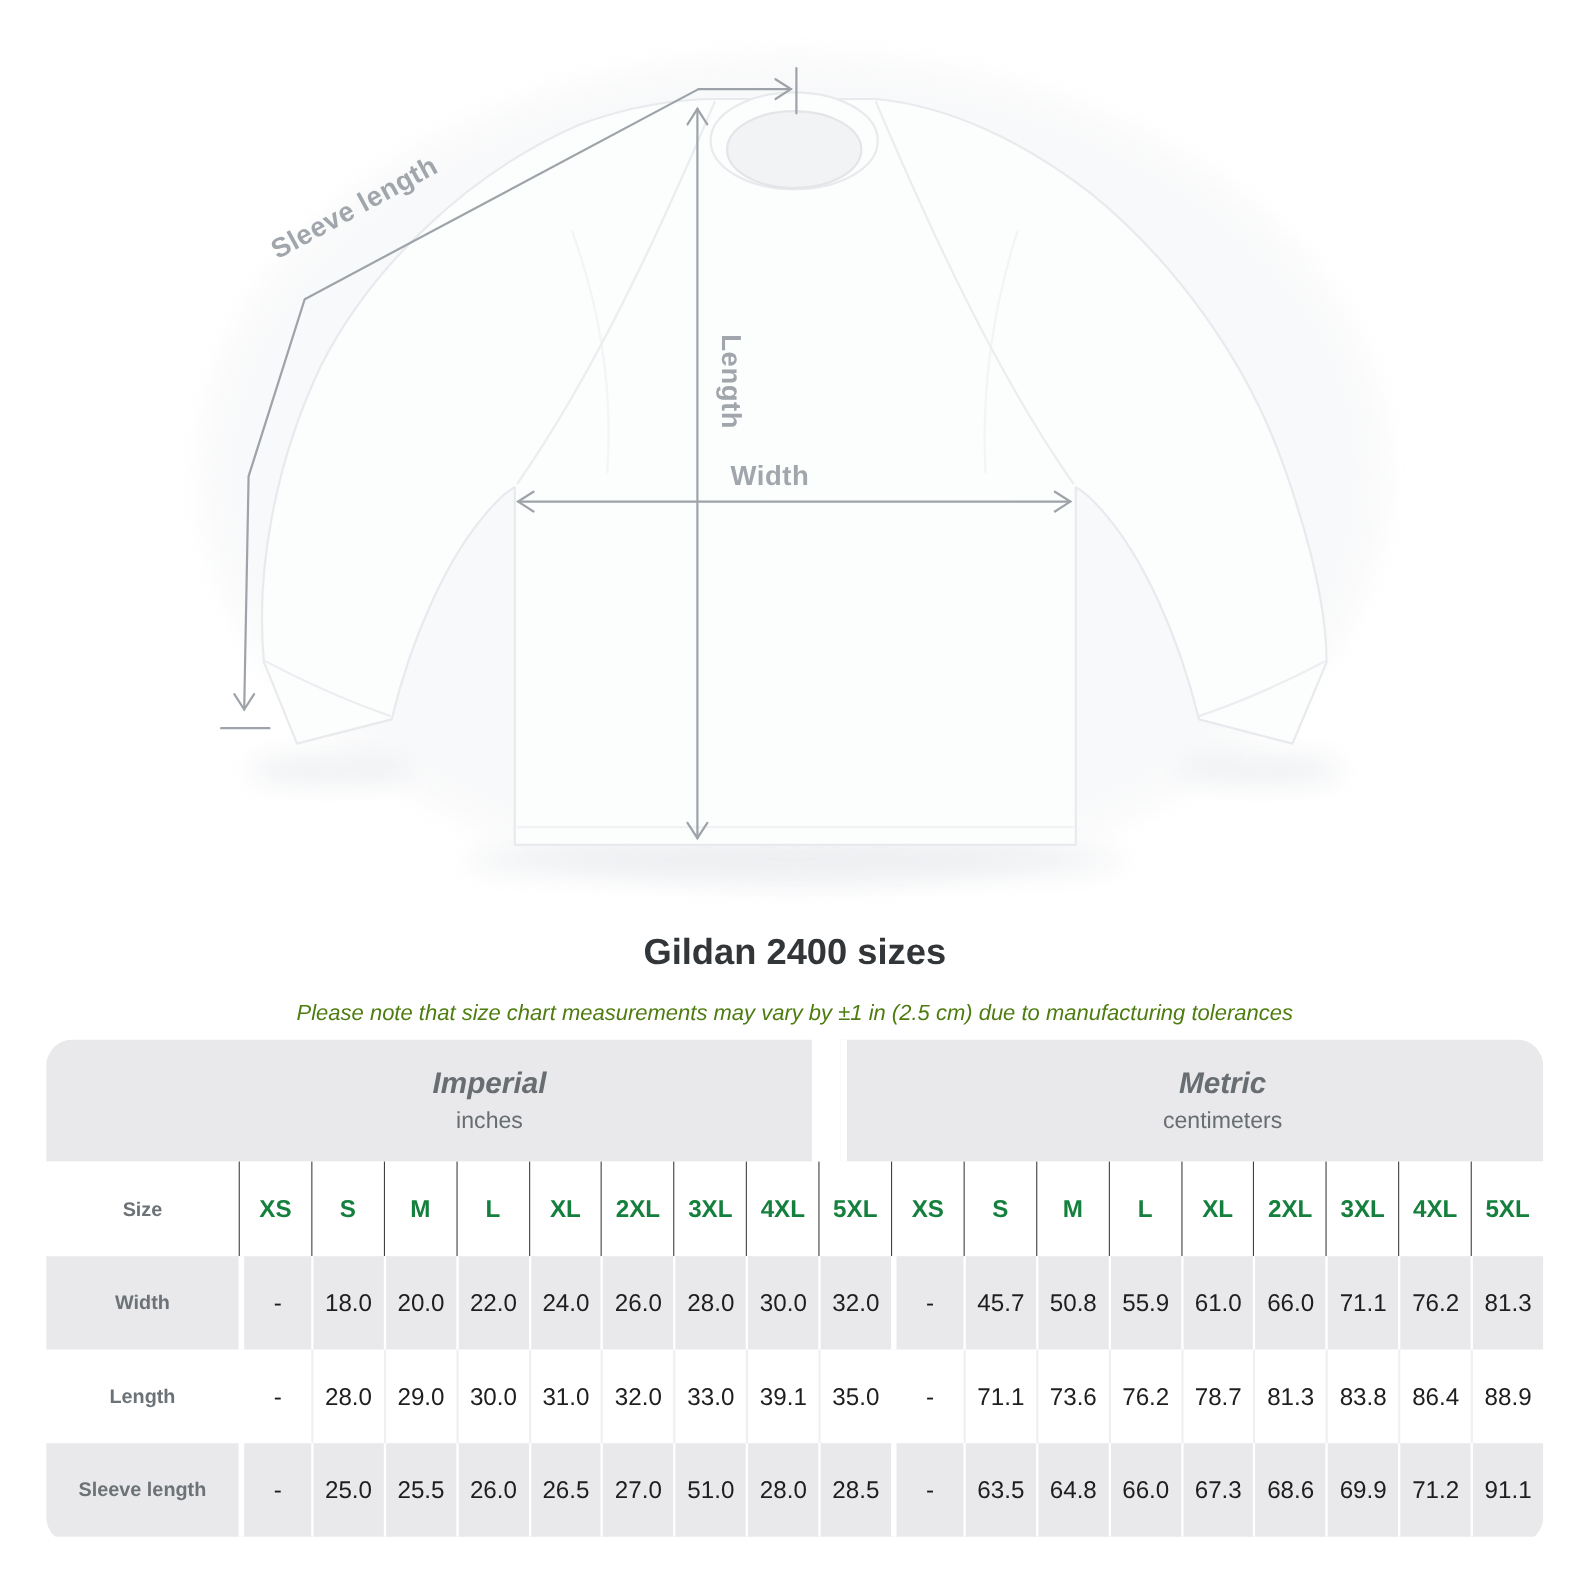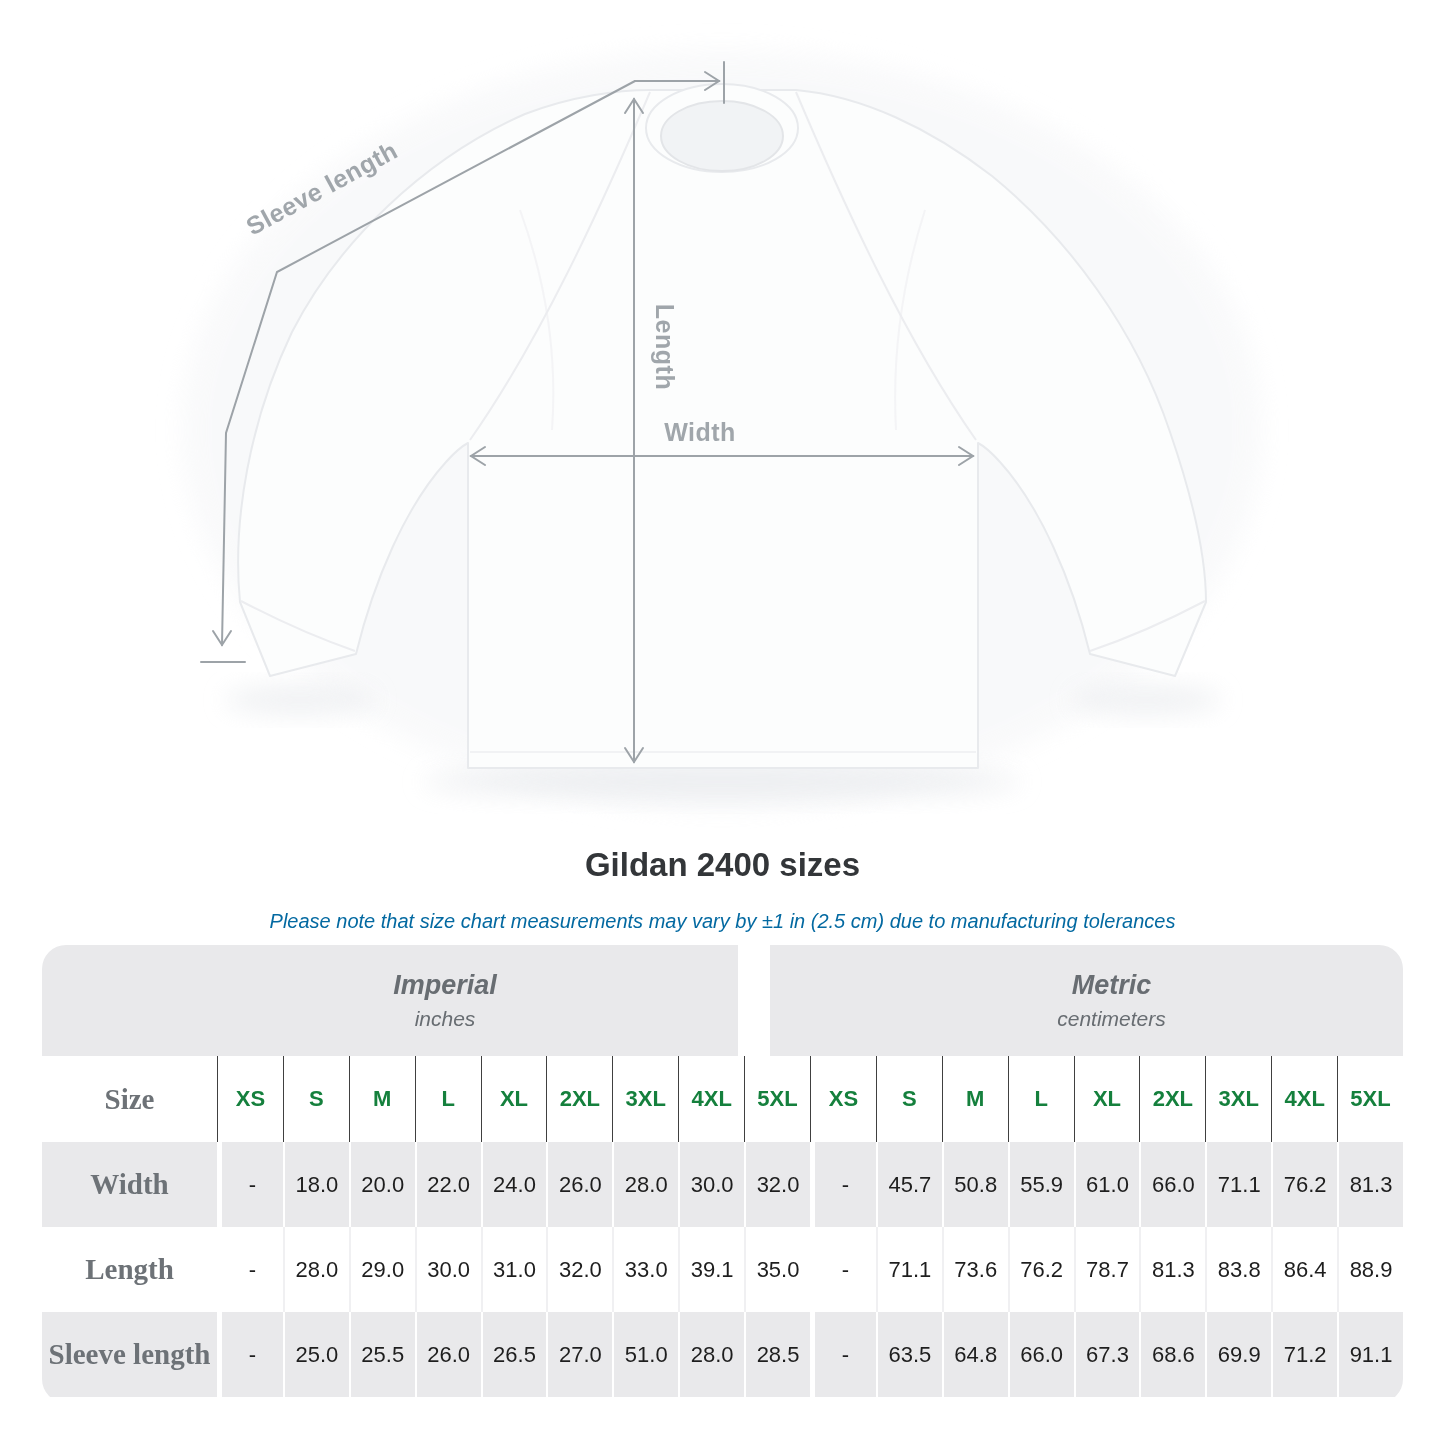--- a/index.html
+++ b/index.html
@@ -7,44 +7,44 @@
     position:relative;width:1445px;height:1445px;background:#ffffff;
     font-family:"Liberation Sans", sans-serif;overflow:hidden;
   }
   
   .diagram-area{position:absolute;left:0;top:0;width:1445px;height:830px;}
   .diagram-area svg{display:block;}
   .ann-text{font-family:"Liberation Sans",sans-serif;font-weight:bold;font-size:25px;fill:#a0a6ab;letter-spacing:.5px;}
   
   .title-block{position:absolute;left:0;top:846px;width:1445px;text-align:center;}
   .chart-title{font-size:33px;font-weight:bold;color:#333639;margin:0 0 26px 0;}
-  .chart-subtitle{font-size:20px;font-style:italic;color:#0369a1;margin:12px;}
+  .chart-subtitle{font-size:20px;font-style:italic;color:#4d7c0f;margin:12px;}
   
   .size-panel{
     position:absolute;left:42px;top:945px;width:1361px;height:458px;
     border-radius:24px;overflow:hidden;background:#ffffff;
   }
   .band{display:flex;height:111px;}
   .band-half{background:#e9e9eb;display:flex;flex-direction:column;align-items:center;justify-content:center;}
   .band-half.imperial{flex:0 0 696px;}
   .band-half.metric{flex:1 1 auto;border-left:6px solid #ffffff;margin-left:26px;}
   .band-half.imperial .band-inner{transform:translateX(55px);}
   .band-half.metric .band-inner{transform:translateX(25px);}
   .band-inner{text-align:center;}
   .band-label{font-size:27px;font-weight:bold;font-style:italic;color:#686d72;line-height:1.15;}
-  .band-unit{font-size:21px;font-style:italic;color:#686d72;margin-top:6px;}
+  .band-unit{font-size:21px;color:#686d72;margin-top:6px;}
   .size-table{
     display:grid;height:341px;
     grid-template-columns:175px repeat(18, 1fr);
     grid-template-rows:86px 85px 85px 85px;
   }
   .cell{display:flex;align-items:center;justify-content:center;box-sizing:border-box;}
   .hc{font-size:22px;font-weight:bold;color:#15803d;border-left:1px solid #404040;background:#fff;}
   .hc.lc{border-left:none;}
-  .lc{font-size:29px;font-weight:bold;color:#6d7277;font-family:Liberation Serif, serif;}
+  .lc{font-size:18px;font-weight:bold;color:#6d7277;}
   .vc{font-size:22px;color:#1e1e1e;border-left:2px solid #ffffff;}
   .gray{background:#e9e9eb;}
   .white{background:#ffffff;}
   .vc.white{border-left-color:#f0f0f2;}
   .vc.gs{border-left-width:5px;}
   .vc.gs.white{border-left-color:#ffffff;}
 </style>
 </head>
 <body>
 

